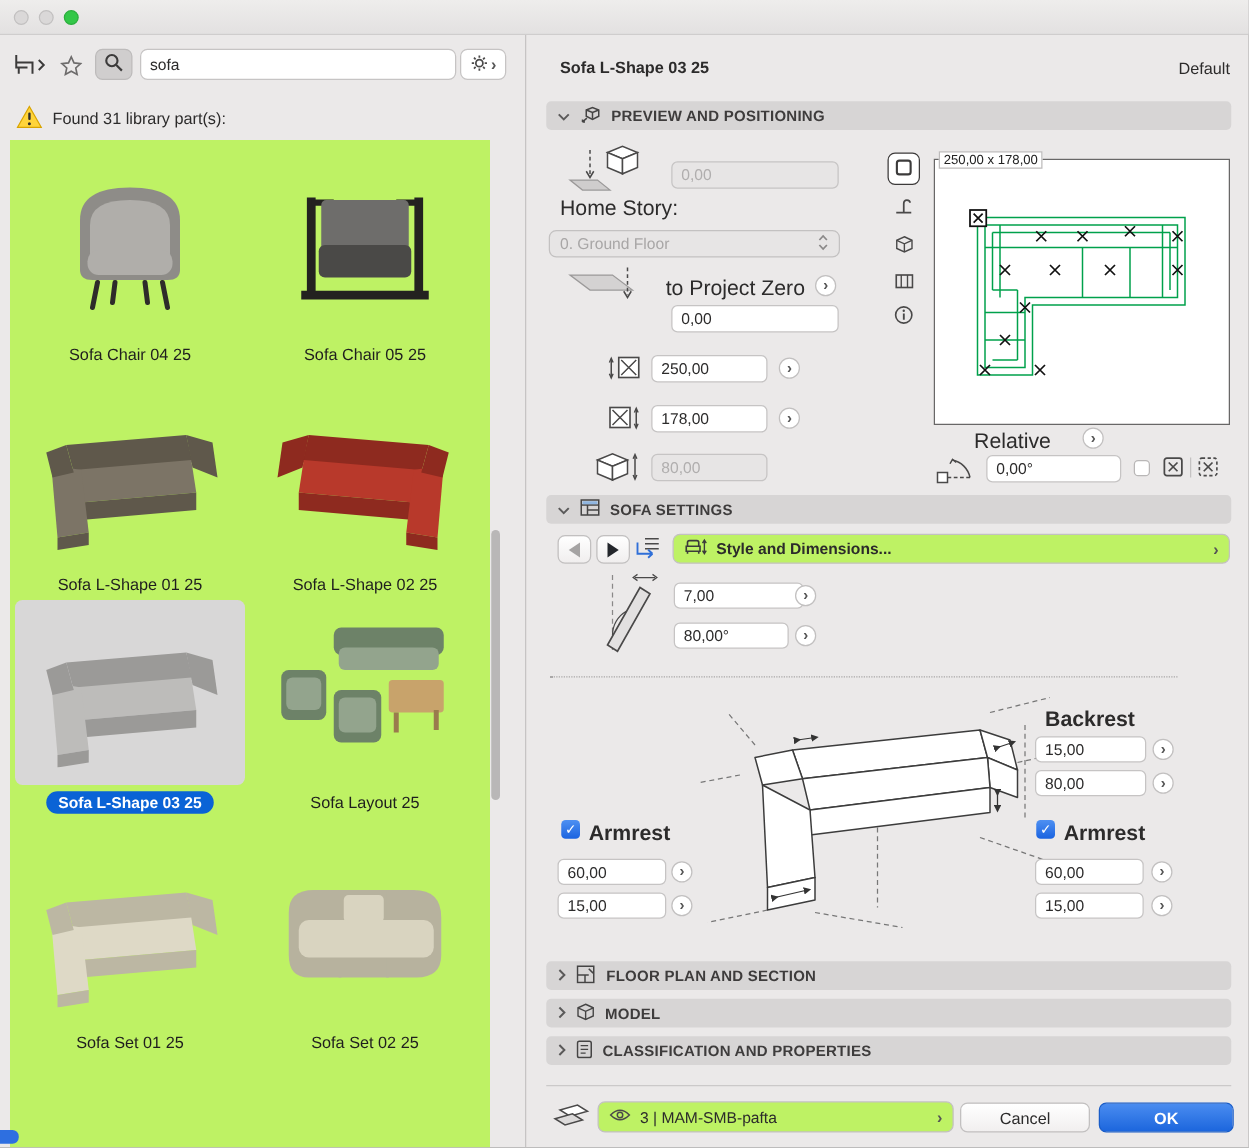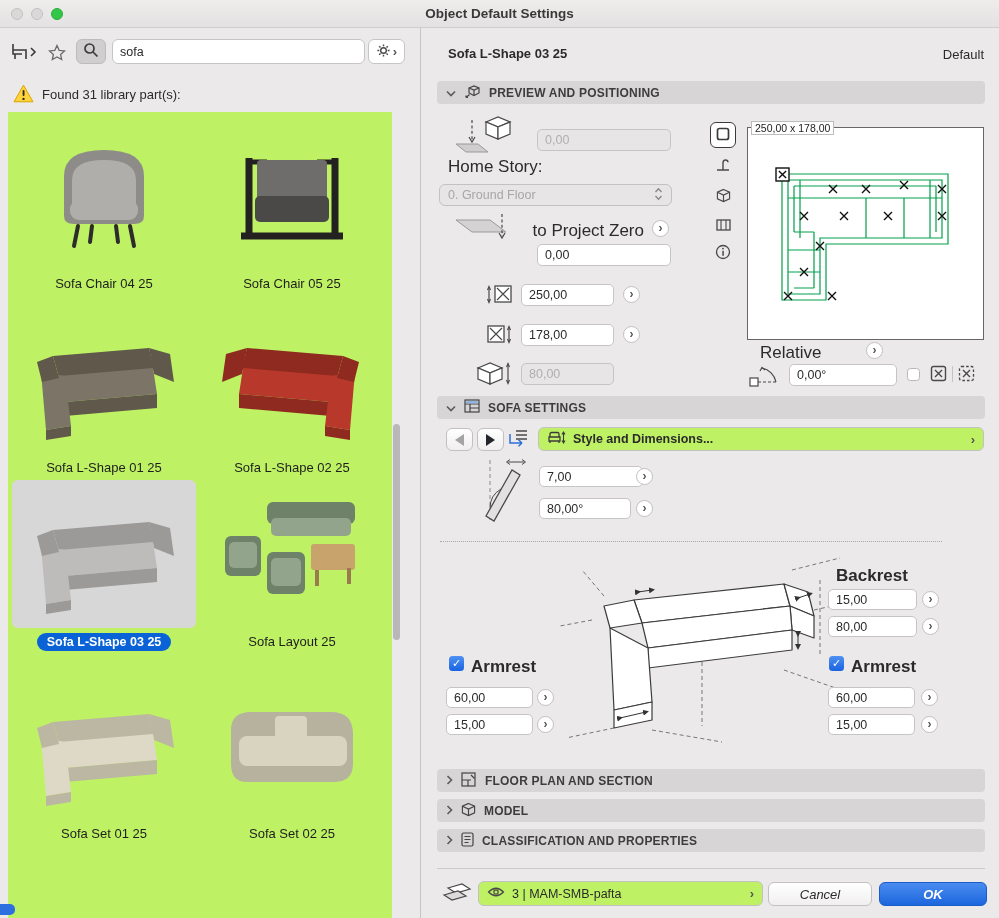--- a/index.html
+++ b/index.html
@@ -19,21 +19,21 @@
   input.field { line-height:20px; }
   .field.dim { background:#e7e5e5; color:#b0aeae; }
   .ddown { position:absolute; background:#bef264; border:1px solid #c3c1c1; border-radius:6px; display:flex; align-items:center; gap:7px; padding:0 8px; font-size:12.5px; }
   .ddown.dim { background:#e7e5e5; color:#a8a6a6; }
   .ddown .grow { flex:1; }
   .chev { position:absolute; width:17px; height:17px; border-radius:50%; background:#fff; border:1px solid #c2c0c0; cursor:pointer; }
   .chev::after { content:"›"; position:absolute; left:5.5px; top:0; font-size:12px; font-weight:bold; color:#555; line-height:15px; }
   .arrowglyph::after { content:"›"; font-size:13px; font-weight:bold; color:#555; }
   .secbar { position:absolute; left:437px; width:548px; height:23px; background:#d7d5d5; border-radius:4px; display:flex; align-items:center; gap:8px; padding:0 9px; cursor:pointer; }
   .secbar .t { font-weight:bold; font-size:12px; color:#3e3c3c; letter-spacing:.2px; }
-  .btn { position:absolute; height:24px; border-radius:6px; display:flex; align-items:center; justify-content:center; font-size:13px; cursor:pointer;font-style:italic; }
+  .btn { position:absolute; height:24px; border-radius:6px; display:flex; align-items:center; justify-content:center; font-size:13px; cursor:pointer; }
   .btn.lightb { background:linear-gradient(#ffffff,#f1efef); border:1px solid #c2c0c0; color:#2c2b2b; }
   .btn.primary { background:linear-gradient(#4a8cf0,#1c66dd); border:1px solid #1a5dc8; color:#fff; font-weight:bold; }
   .cb { position:absolute; border-radius:3.5px; cursor:pointer; }
   .cb.on { width:15px; height:15px; background:linear-gradient(#4e90f2,#1a63e0); }
   .cb.on::after { content:"✓"; position:absolute; left:3px; top:0.5px; color:#fff; font-size:11px; font-weight:bold; }
   .cb.off { width:13px; height:13px; background:#fff; border:1px solid #b9b7b7; }
 
   
   .toolbtn { position:absolute; height:25px; border-radius:6px; display:flex; align-items:center; justify-content:center; cursor:pointer; }
   .toolbtn.pressed { background:#d0cece; border:1px solid #bdbbbb; }
@@ -64,21 +64,20 @@
 </style>
 </head>
 <body>
 
 <div id="app">
 
   <div class="titlebar">
     <span class="light" style="left:11px;background:#dad8d8;border:1px solid #c2c0c0;"></span>
     <span class="light" style="left:31px;background:#dad8d8;border:1px solid #c2c0c0;"></span>
     <span class="light" style="left:51px;background:#33c748;border:1px solid #2aae3c;"></span>
-    <div class="title">Object Default Settings</div>
   </div>
 
   <span class="abs" style="left:10px;top:42px;cursor:pointer;">
     <svg width="28" height="20" viewBox="0 0 28 20">
         <g fill="none" stroke="#3c3b3b" stroke-width="1.6">
           <path d="M3 2 V12 H12 M5 12 V17 M12 8 H16 V17 M3 8 H12"></path>
         </g>
         <path d="M21 6 L25 10 L21 14" fill="none" stroke="#3c3b3b" stroke-width="1.6"></path>
       </svg>
   </span>
@@ -385,21 +384,21 @@
         <path transform="translate(56,88)" d="M-4 -4 L4 4 M-4 4 L4 -4"></path>
         <path transform="translate(72,118)" d="M-4 -4 L4 4 M-4 4 L4 -4"></path>
         <path transform="translate(56,144)" d="M-4 -4 L4 4 M-4 4 L4 -4"></path>
         <path transform="translate(40,168)" d="M-4 -4 L4 4 M-4 4 L4 -4"></path>
         <path transform="translate(84,168)" d="M-4 -4 L4 4 M-4 4 L4 -4"></path>
       </g>
     </svg>
   </div>
   <div class="psize">250,00 x 178,00</div>
 
-  <div class="lab" style="left:760px;top:343px;width:100px;text-align:left;">Relative</div>
+  <div class="lab" style="left:760px;top:343px;width:100px;text-align:center;">Relative</div>
   <span class="chev" style="left:866px;top:342px;"></span>
 
   <span class="abs" style="left:748px;top:362px;">
     <svg width="34" height="26" viewBox="0 0 34 26">
       <rect x="2" y="16" width="8" height="8" fill="#fff" stroke="#4a4949" stroke-width="1.2"></rect>
       <path d="M10 20 H30" stroke="#4a4949" stroke-width="1.1" stroke-dasharray="3 2"></path>
       <path d="M28 20 A 18 18 0 0 0 14 6" fill="none" stroke="#4a4949" stroke-width="1.2"></path>
       <path d="M12 9 L14 5.5 L17 8" fill="none" stroke="#4a4949" stroke-width="1.2"></path>
     </svg>
   </span>

